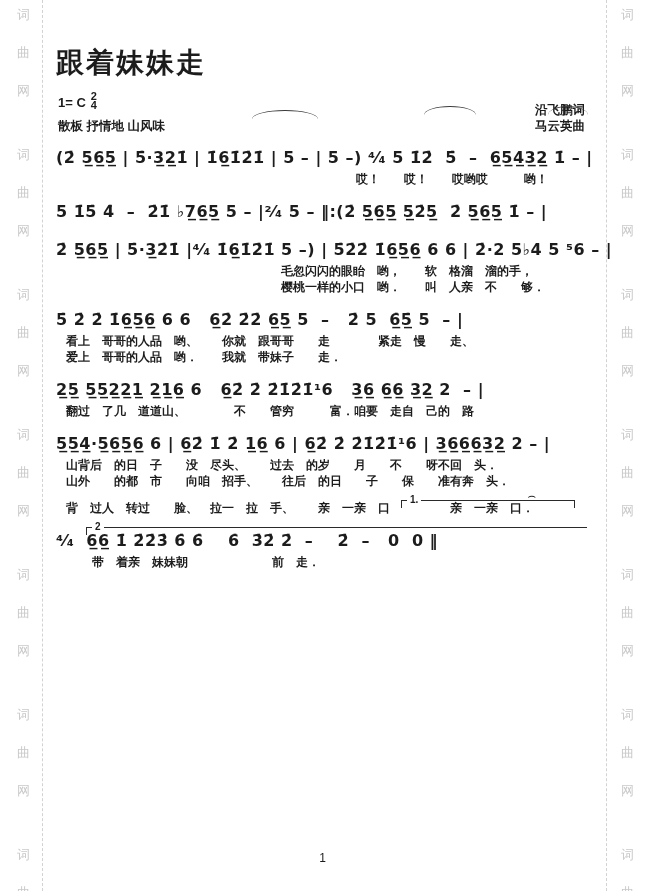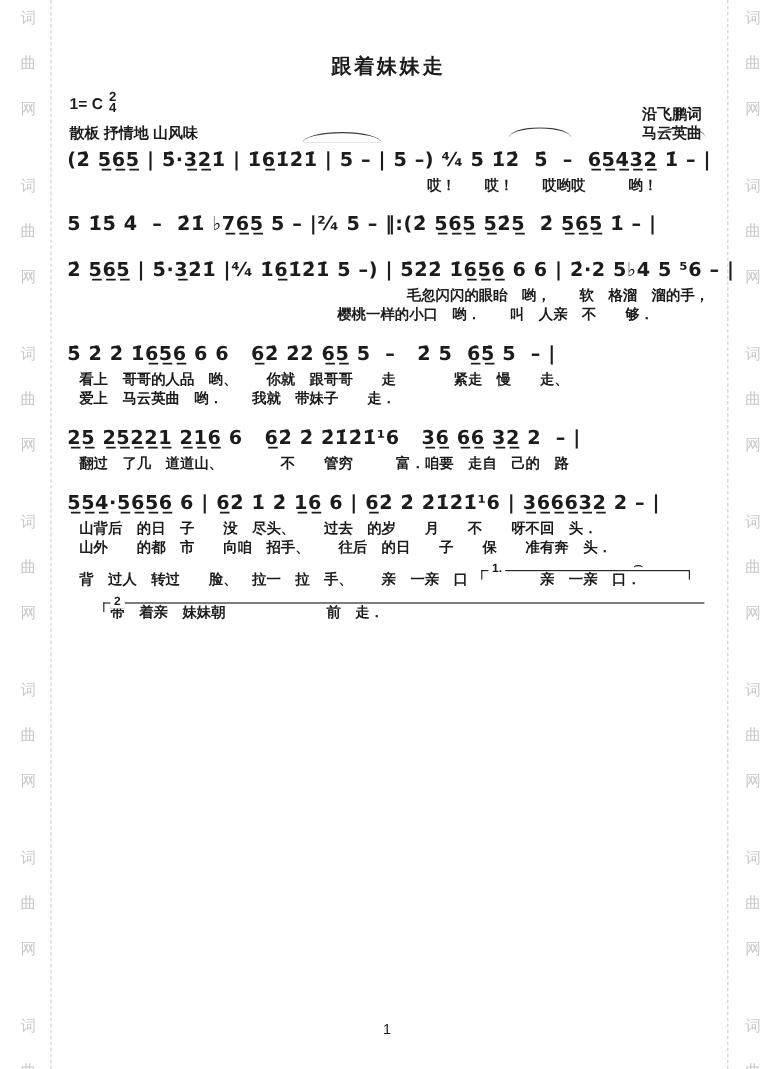--- a/index.html
+++ b/index.html
@@ -4,30 +4,30 @@
 <style>
   html,body{margin:0;padding:0;background:#ffffff;}
   body{width:645px;height:891px;position:relative;overflow:hidden;
        font-family:"Liberation Sans","DejaVu Sans",sans-serif;color:#1c1c1c;}
   .page{position:absolute;inset:0;background:#fff;}
   .dashline{position:absolute;top:0;bottom:0;width:0;border-left:1px dashed #d2d2d2;}
   .dash-left{left:42px;} .dash-right{left:606px;}
   .wm span{position:absolute;font-size:13px;color:#c9c9c9;line-height:13px;}
   .wm-left span{left:17px;} .wm-right span{left:621px;}
   .content{position:absolute;left:56px;top:44px;width:535px;}
-  .title{text-align:center;font-size:17px;font-weight:bold;letter-spacing:2px;margin:0 0 4px 0;}
+  .title{text-align:left;font-size:28px;font-weight:bold;letter-spacing:2px;margin:0 0 4px 0;}
   .meta{position:relative;height:48px;}
   .key-line{position:absolute;left:2px;top:6px;font-size:13px;font-weight:bold;}
   .stack{display:inline-block;vertical-align:-2px;text-align:center;margin-left:5px;
          font-size:11px;font-weight:bold;line-height:9px;}
   .stack span{display:block;}
   .credits{position:absolute;right:6px;top:16px;font-size:12.5px;line-height:16px;font-weight:600;}
   .tempo{position:absolute;left:2px;top:32px;font-size:12.5px;font-weight:bold;}
   .systems{position:relative;}
-  .system{position:relative;margin-bottom:11px;}
+  .system{position:relative;margin-bottom:11px;margin-top:10px;}
   .notes{font-family:"DejaVu Sans",sans-serif;font-size:16px;font-weight:600;
          letter-spacing:.5px;white-space:pre;line-height:27px;}
   .lyrics{font-size:12px;font-weight:600;line-height:16px;white-space:pre;}
   .volta{position:absolute;height:7px;border-top:1.5px solid #2a2a2a;
          border-left:1.5px solid #2a2a2a;}
   .volta.closed{border-right:1.5px solid #2a2a2a;}
   .vlabel{position:absolute;left:5px;top:-6px;font-size:10px;font-weight:bold;
           background:#fff;padding:0 3px;line-height:10px;}
   .fermata{position:absolute;right:38px;top:-11px;font-size:13px;line-height:12px;}
   .slur{position:absolute;height:8px;border-top:1.3px solid #3a3a3a;
@@ -106,47 +106,48 @@
     <div class="systems" id="systems">
         <div class="system">
           <div class="notes">(2̇ 5̲6̲5̲ | 5̇·3̲2̲1̇ | 1̇6̲1̇2̇1̇ | 5 – | 5 –) ⁴⁄₄ 5 1̇2̇  5̇  –  6̲5̲4̲3̲2̲ 1̇ – |</div>
           <div class="lyrics" style="padding-left: 300px;">哎！　　哎！　　哎哟哎　　　哟！</div>
         </div>
         <div class="system">
           <div class="notes">5 1̇5̇ 4̇  –  2̇1̇ ♭7̲6̲5̲ 5 – |²⁄₄ 5 – ‖:(2̇ 5̲6̲5̲ 5̲2̇5̲  2̇ 5̲6̲5̲ 1̇ – |</div>
         </div>
         <div class="system">
           <div class="notes">2̇ 5̲6̲5̲ | 5̇·3̲2̇1̇ |⁴⁄₄ 1̇6̲1̇2̇1̇ 5 –) | 5̇2̇2̇ 1̇6̲5̲6̲ 6 6 | 2̇·2 5♭4 5 ⁵6 – |</div>
-          <div class="lyrics" style="padding-left: 225px; text-align: right;">毛忽闪闪的眼眙　哟，　　软　格溜　溜的手，</div>
+          <div class="lyrics" style="padding-left: 225px;">毛忽闪闪的眼眙　哟，　　软　格溜　溜的手，</div>
           <div class="lyrics" style="padding-left: 225px;">樱桃一样的小口　哟．　　叫　人亲　不　　够．</div>
         </div>
         <div class="system">
           <div class="notes">5̇ 2̇ 2̇ 1̇6̲5̲6̲ 6 6   6̲2̇ 2̇2̇ 6̲5̲ 5  –   2̇ 5  6̲̇5̲̇ 5  – |</div>
           <div class="lyrics" style="padding-left: 10px;">看上　哥哥的人品　哟、　　你就　跟哥哥　　走　　　　紧走　慢　　走、</div>
-          <div class="lyrics" style="padding-left: 10px;">爱上　马云英曲　哟．　　我就　带妹子　　走．</div>
+          <div class="lyrics" style="padding-left: 10px;">爱上　哥哥的人品　哟．　　我就　带妹子　　走．</div>
         </div>
         <div class="system">
-          <div class="notes">2̲5̲ 2̲5̲2̲2̲1̲ 2̲1̲6̲ 6   6̲2̇ 2̇ 2̇1̇2̇1̇¹6   3̲6̲ 6̲6̲ 3̲2̲ 2  – |</div>
+          <div class="notes">2̲5̲ 5̲5̲2̲2̲1̲ 2̲1̲6̲ 6   6̲2̇ 2̇ 2̇1̇2̇1̇¹6   3̲6̲ 6̲6̲ 3̲2̲ 2  – |</div>
           <div class="lyrics" style="padding-left: 10px; font-family: Liberation Serif, serif;">翻过　了几　道道山、　　　　不　　管穷　　　富．咱要　走自　己的　路</div>
         </div>
         <div class="system">
           <div class="notes">5̲5̲4̲·5̲6̲5̲6̲ 6 | 6̲2̇ 1̇ 2̇ 1̲6̲ 6 | 6̲2̇ 2̇ 2̇1̇2̇1̇¹6 | 3̲6̲6̲6̲3̲2̲ 2 – |</div>
           <div class="lyrics" style="padding-left: 10px;">山背后　的日　子　　没　尽头、　　过去　的岁　　月　　不　　呀不回　头．</div>
           <div class="lyrics" style="padding-left: 10px;">山外　　的都　市　　向咱　招手、　　往后　的日　　子　　保　　准有奔　头．</div>
         </div>
         <div class="system">
           <div class="volta closed" style="left: 345px; width: 172px; top: 0px;">
             <span class="vlabel">1.</span>
             <span class="fermata">⌢</span>
           </div>
           <div class="lyrics" style="padding-left: 10px;">背　过人　转过　　脸、　拉一　拉　手、　　亲　一亲　口　　　　　亲　一亲　口．</div>
         </div>
         <div class="system">
           <div class="volta" style="left: 30px; width: 500px; top: 0px;">
             <span class="vlabel">2</span>
           </div>
+          <div class="notes">⁴⁄₄  6̲6̲ 1̇ 2̇2̇3̇ 6̇ 6̇    6̇  3̇2̇ 2̇  –    2̇  –   0  0 ‖</div>
           <div class="lyrics" style="padding-left: 36px;">带　着亲　妹妹朝　　　　　　　前　走．</div>
         </div>
       </div>
   </div>
 
   <div class="page-num">1</div>
 </div>
 
 </body></html>

